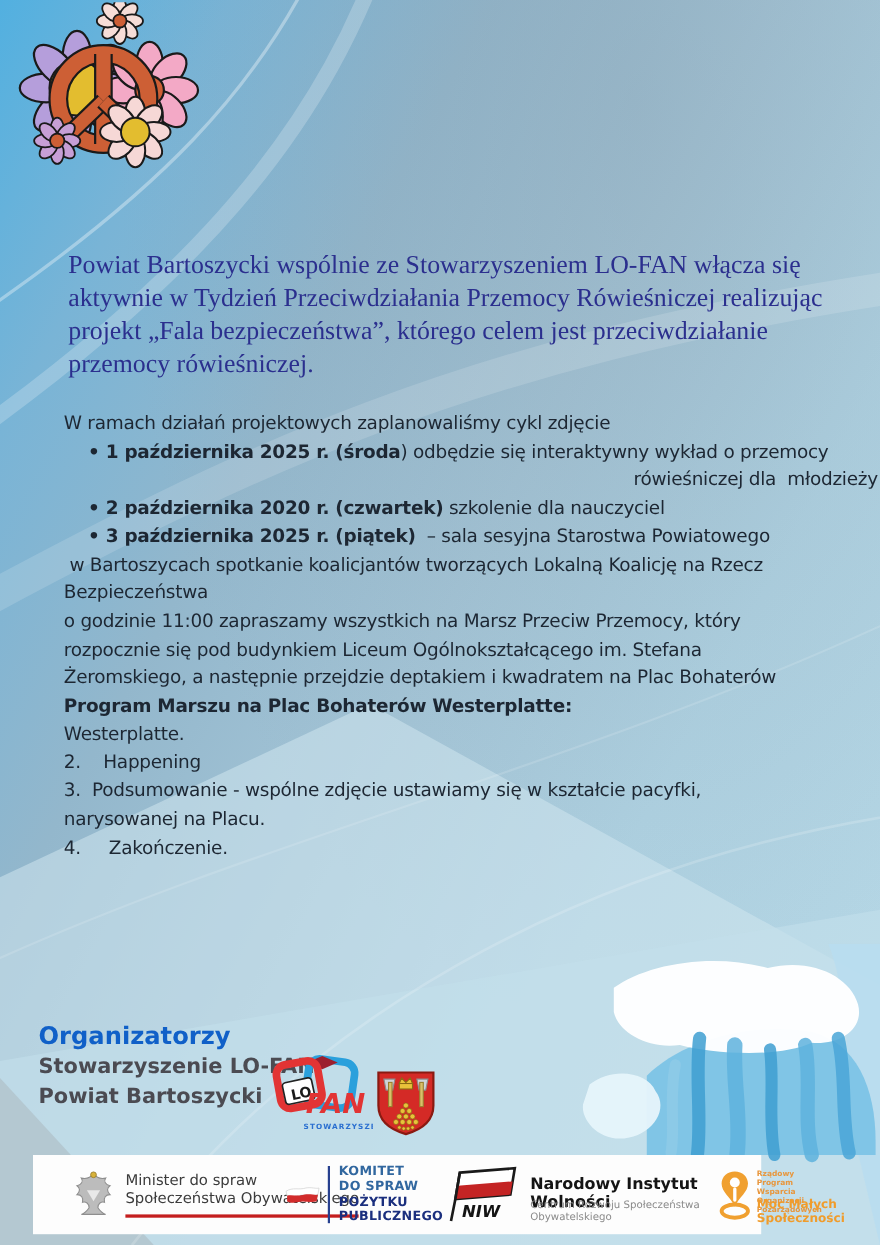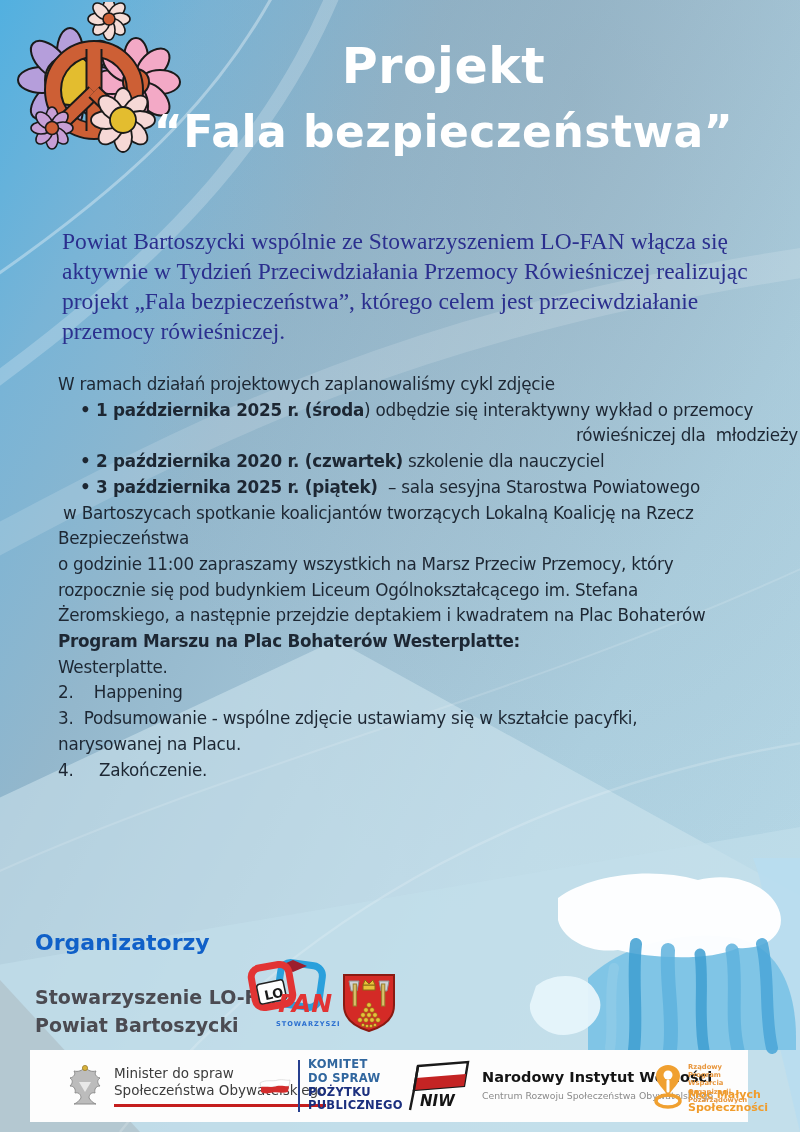--- a/index.html
+++ b/index.html
@@ -24,26 +24,26 @@
     font-family:"Liberation Serif",serif;font-size:23.5px;line-height:1.28;color:#2b2f8e;}
   
   .body-lines{position:absolute;top:372px;left:58px;width:740px;
     font-size:16.8px;line-height:25.7px;letter-spacing:-.25px;color:#1d2733;}
   .body-line{white-space:pre;}
   .body-line .b{font-weight:700;margin-top:20px;}
   .indent-1{padding-left:22px;}
   .indent-2{padding-left:44px;text-align:right;}
   
   .organizers{position:absolute;left:35px;top:930px;}
-  .org-heading{font-size:22px;font-weight:800;color:#1060c8;margin:0 0 28px 0;}
+  .org-heading{font-size:22px;font-weight:800;color:#1060c8;margin:0 0 0 0;}
   .org-name{font-size:19px;font-weight:800;color:#4b4b52;line-height:28px;}
   .lofan-logo{position:absolute;left:245px;top:958px;}
   .coa{position:absolute;left:340px;top:972px;}
   
-  .footer-bar{position:absolute;left:30px;top:1050px;width:718px;height:72px;background:#fdfdfd;z-index:10;}
+  .footer-bar{position:absolute;left:30px;top:1050px;width:662px;height:72px;background:#fdfdfd;z-index:10;}
   .fl{position:absolute;}
   .min-text{left:84px;top:15px;font-size:13.5px;color:#3c3c3c;line-height:17px;}
   .min-underline{left:84px;top:54px;width:212px;height:2.5px;background:#c41e1e;}
   .kom-vline{left:268px;top:10px;width:2px;height:52px;background:#27408f;}
   .kom-text{left:278px;top:8px;font-size:11.5px;line-height:13.8px;letter-spacing:.3px;}
   .kom-text .t1{color:#31679f;font-weight:700;}
   .kom-text .t2{color:#1b2f7e;font-weight:800;}
   .niw-title{left:452px;top:19px;font-size:14.5px;font-weight:700;color:#141414;}
   .niw-sub{left:452px;top:40px;font-size:9.3px;color:#8a8a8a;}
   .moc-small{left:658px;top:13px;font-size:6.8px;line-height:8.2px;color:#e8963c;font-weight:600;}
@@ -135,24 +135,20 @@
       <ellipse rx="6" ry="10" cy="-11" fill="#c79fd6" transform="rotate(90)"></ellipse>
       <ellipse rx="6" ry="10" cy="-11" fill="#c79fd6" transform="rotate(135)"></ellipse>
       <ellipse rx="6" ry="10" cy="-11" fill="#c79fd6" transform="rotate(180)"></ellipse>
       <ellipse rx="6" ry="10" cy="-11" fill="#c79fd6" transform="rotate(225)"></ellipse>
       <ellipse rx="6" ry="10" cy="-11" fill="#c79fd6" transform="rotate(270)"></ellipse>
       <ellipse rx="6" ry="10" cy="-11" fill="#c79fd6" transform="rotate(315)"></ellipse>
       <circle r="6.5" fill="#cd5f35"></circle>
     </g>
   </svg>
 
-  <div class="title">
-    <div class="title-l1">Projekt</div>
-    <div class="title-l2">“Fala bezpieczeństwa”</div>
-  </div>
 
   <div class="intro">Powiat Bartoszycki wspólnie ze Stowarzyszeniem LO-FAN włącza się aktywnie w Tydzień Przeciwdziałania Przemocy Rówieśniczej realizując projekt „Fala bezpieczeństwa”, którego celem jest przeciwdziałanie przemocy rówieśniczej.</div>
 
   <div class="body-lines">
       <div class="body-line indent-0"><span>W ramach działań projektowych zaplanowaliśmy cykl zdjęcie</span></div>
       <div class="body-line indent-1"><span class="b">• 1 października 2025 r. (środa</span><span>) odbędzie się interaktywny wykład o przemocy</span></div>
       <div class="body-line indent-2"><span>rówieśniczej dla  młodzieży</span></div>
       <div class="body-line indent-1"><span class="b">• 2 października 2020 r. (czwartek)</span><span> szkolenie dla nauczyciel</span></div>
       <div class="body-line indent-1"><span class="b">• 3 października 2025 r. (piątek)</span><span>  – sala sesyjna Starostwa Powiatowego</span></div>
       <div class="body-line indent-0"><span> w Bartoszycach spotkanie koalicjantów tworzących Lokalną Koalicję na Rzecz</span></div>

